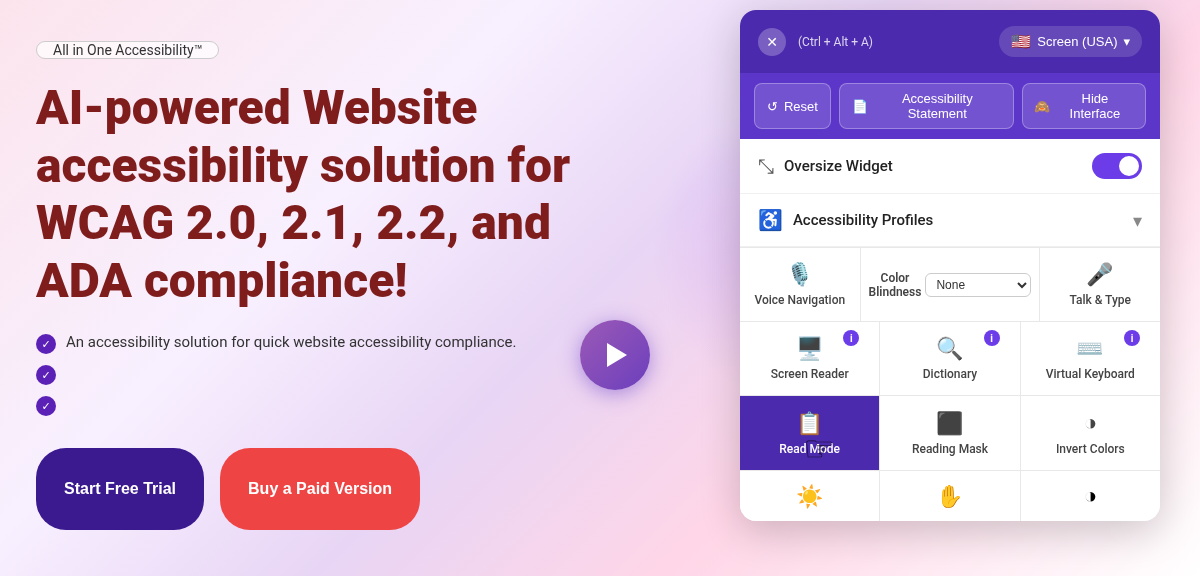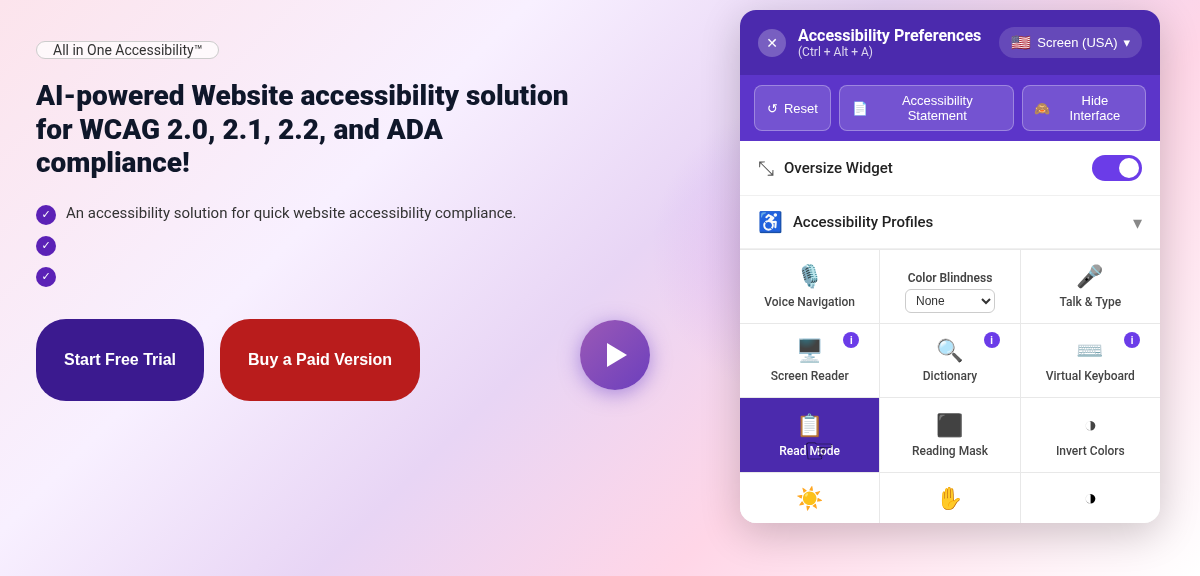--- a/index.html
+++ b/index.html
@@ -34,23 +34,23 @@
       border: 1.5px solid #ccc;
       border-radius: 20px;
       padding: 0 16px;
       font-size: 14px;
       color: #333;
       background: rgba(255,255,255,0.7);
       margin-bottom: 20px;
     }
 
     .headline {
-      font-size: 28px;
+      font-size: 48px;
       font-weight: 900;
-      color: #0f172a;
+      color: #7f1d1d;
       line-height: 1.2;
       margin-bottom: 24px;
     }
 
     .features {
       list-style: none;
       margin-bottom: 32px;
     }
 
     .features li {
@@ -86,21 +86,21 @@
       color: white;
       border: none;
       border-radius: 30px;
       padding: 32px 28px;
       font-size: 16px;
       font-weight: 600;
       cursor: pointer;
     }
 
     .btn-paid {
-      background: #b91c1c;
+      background: #ef4444;
       color: white;
       border: none;
       border-radius: 30px;
       padding: 16px 28px;
       font-size: 16px;
       font-weight: 600;
       cursor: pointer;
     }
 
     
@@ -324,43 +324,42 @@
       justify-content: center;
       color: white;
       font-size: 10px;
       font-weight: bold;
     }
 
     
     .color-blind-cell {
       background: white;
       display: flex;
-      flex-direction: column;
-      align-items: center;
-      justify-content: flex-end;
+      align-items: center;
+      justify-content: space-between;
       padding: 10px 8px;
       cursor: pointer;
       gap: 4px;
     }
 
     .color-blind-label {
       font-size: 12px;
       color: #444;
       font-weight: 600;
       text-align: center;
     }
 
     .color-blind-select {
       border: 1px solid #ccc;
       border-radius: 6px;
       padding: 3px 6px;
       font-size: 12px;
       color: #333;
       background: white;
-      width: 90px;
+      width: 106px;
     }
 
     
     .widget-bottom-row {
       display: grid;
       grid-template-columns: repeat(3, 1fr);
       gap: 1px;
       background: #e8e8e8;
       border-top: 1px solid #e8e8e8;
     }
@@ -435,21 +434,20 @@
 </div>
 
 <div class="widget-panel">
 
   <div class="widget-header">
     <div class="widget-title-group">
       <div class="close-btn-widget">
         <span>✕</span>
       </div>
       <div>
-        <div class="widget-title">Accessibility Preferences</div>
         <div class="widget-subtitle">(Ctrl + Alt + A)</div>
       </div>
     </div>
     <button class="lang-btn">
       <span class="flag-icon">🇺🇸</span>
       <span>Screen (USA)</span>
       <span>▾</span>
     </button>
   </div>
 

